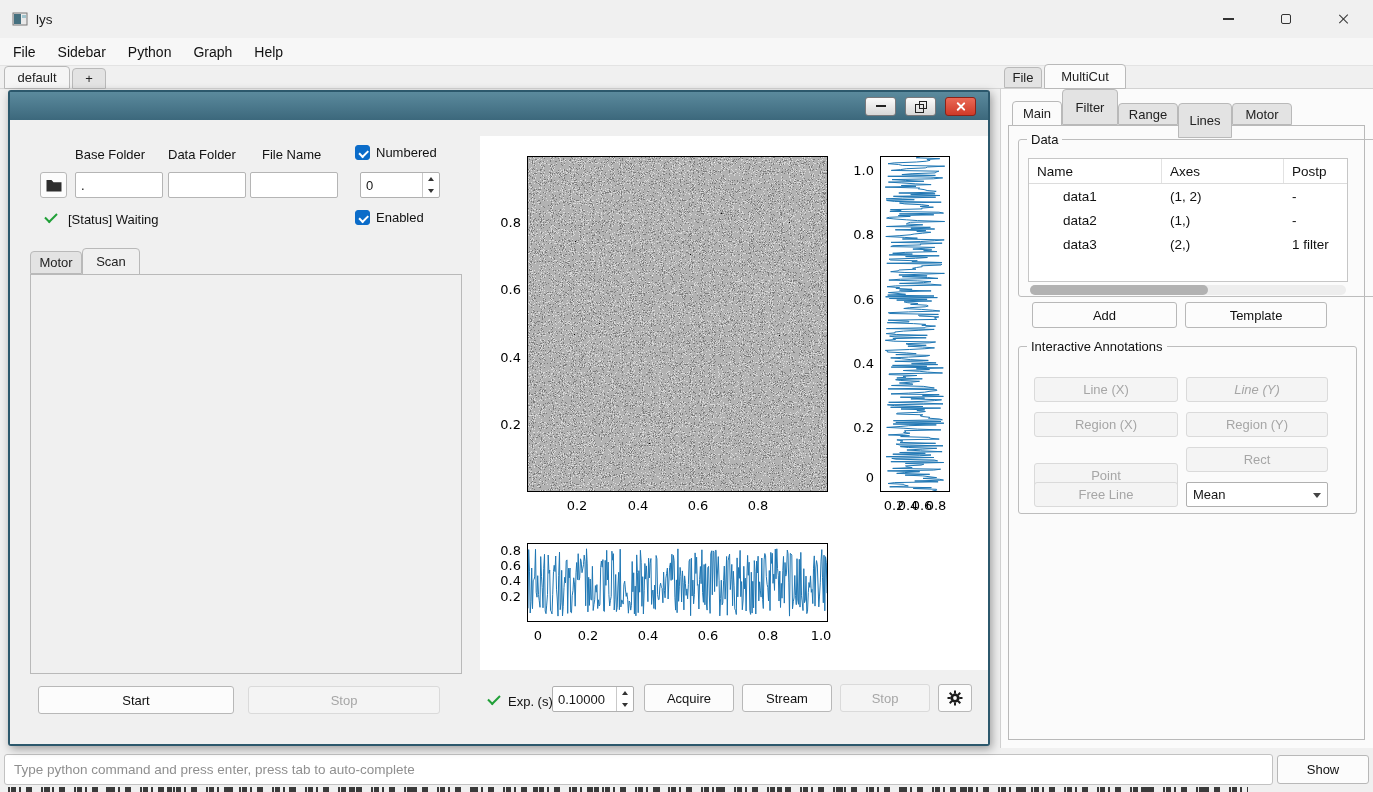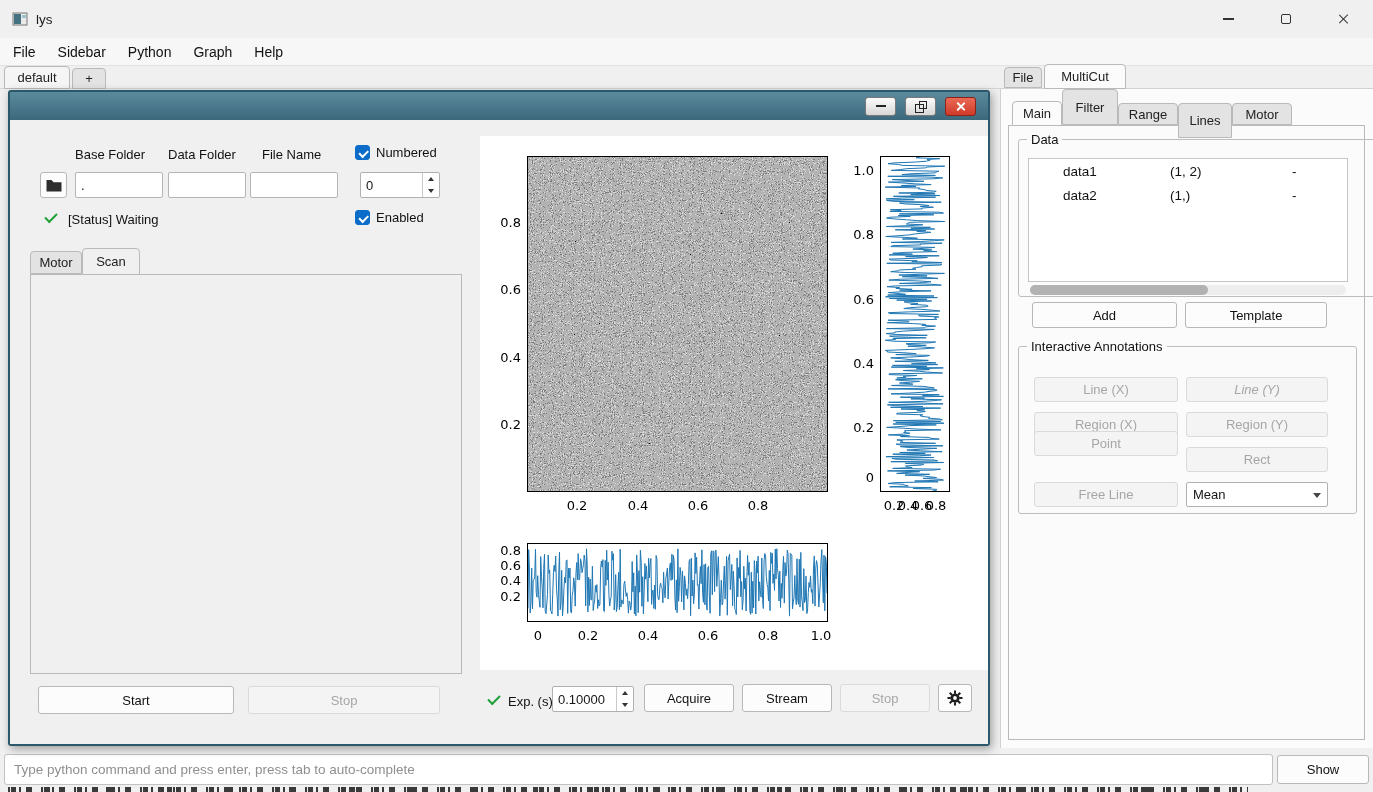--- a/index.html
+++ b/index.html
@@ -462,45 +462,55 @@
     <span>Lines</span>
   </div>
 <div class="qtab" style="left:1232px;top:103px;width:60px;height:22px;z-index:5;">
     <span>Motor</span>
   </div>
 <div class="qtab-pane" style="left:1008px;top:125px;width:357px;height:615px;background:#fbfbfb;z-index:4;"></div>
 
 <div class="groupbox" style="left:1018px;top:139px;width:404px;height:158px;z-index:6;">
   <span class="gtitle light">Data</span>
   <div class="stable" style="left:9px;top:18px;width:320px;height:124px;">
+    <div class="thead">
+      <div class="th" style="width:133px;">Name</div>
+      <div class="th" style="width:122px;">Axes</div>
+      <div class="th" style="flex:1;border-right:none;">Postp</div>
+    </div>
     <div class="trow">
       <div class="td" style="width:133px;padding-left:34px;">data1</div>
       <div class="td" style="width:122px;">(1, 2)</div>
       <div class="td" style="flex:1;">-</div>
     </div>
     <div class="trow">
       <div class="td" style="width:133px;padding-left:34px;">data2</div>
       <div class="td" style="width:122px;">(1,)</div>
       <div class="td" style="flex:1;">-</div>
+    </div>
+    <div class="trow">
+      <div class="td" style="width:133px;padding-left:34px;">data3</div>
+      <div class="td" style="width:122px;">(2,)</div>
+      <div class="td" style="flex:1;">1 filter</div>
     </div>
   </div>
   <div class="hscroll" style="left:11px;top:145px;width:316px;">
     <div class="hthumb"></div>
   </div>
 </div>
 <div class="btn" style="left:1032px;top:302px;width:145px;height:26px;z-index:6;">Add</div>
 <div class="btn" style="left:1185px;top:302px;width:142px;height:26px;z-index:6;">Template</div>
 
 <div class="groupbox" style="left:1018px;top:346px;width:339px;height:168px;z-index:6;">
   <span class="gtitle light">Interactive Annotations</span>
   <div class="btn disabled" style="left:15px;top:30px;width:144px;height:25px;">Line (X)</div>
   <div class="btn disabled" style="left:167px;top:30px;width:142px;height:25px;font-style:italic;">Line (Y)</div>
   <div class="btn disabled" style="left:15px;top:65px;width:144px;height:25px;">Region (X)</div>
   <div class="btn disabled" style="left:167px;top:65px;width:142px;height:25px;">Region (Y)</div>
-  <div class="btn disabled" style="left:15px;top:84px;width:144px;height:25px;">Point</div>
+  <div class="btn disabled" style="left:15px;top:116px;width:144px;height:25px;">Point</div>
   <div class="btn disabled" style="left:167px;top:100px;width:142px;height:25px;">Rect</div>
   <div class="btn disabled" style="left:15px;top:135px;width:144px;height:25px;">Free Line</div>
   <div class="combo" style="left:167px;top:135px;width:142px;height:25px;">
     <span class="cval">Mean</span>
       <span class="chev"></span>
     </div>
 </div>
 
 <input class="cmd-input" placeholder="Type python command and press enter, press tab to auto-complete" style="">
 <div class="btn" style="left:1277px;top:755px;width:92px;height:29px;z-index:6;">Show</div>

